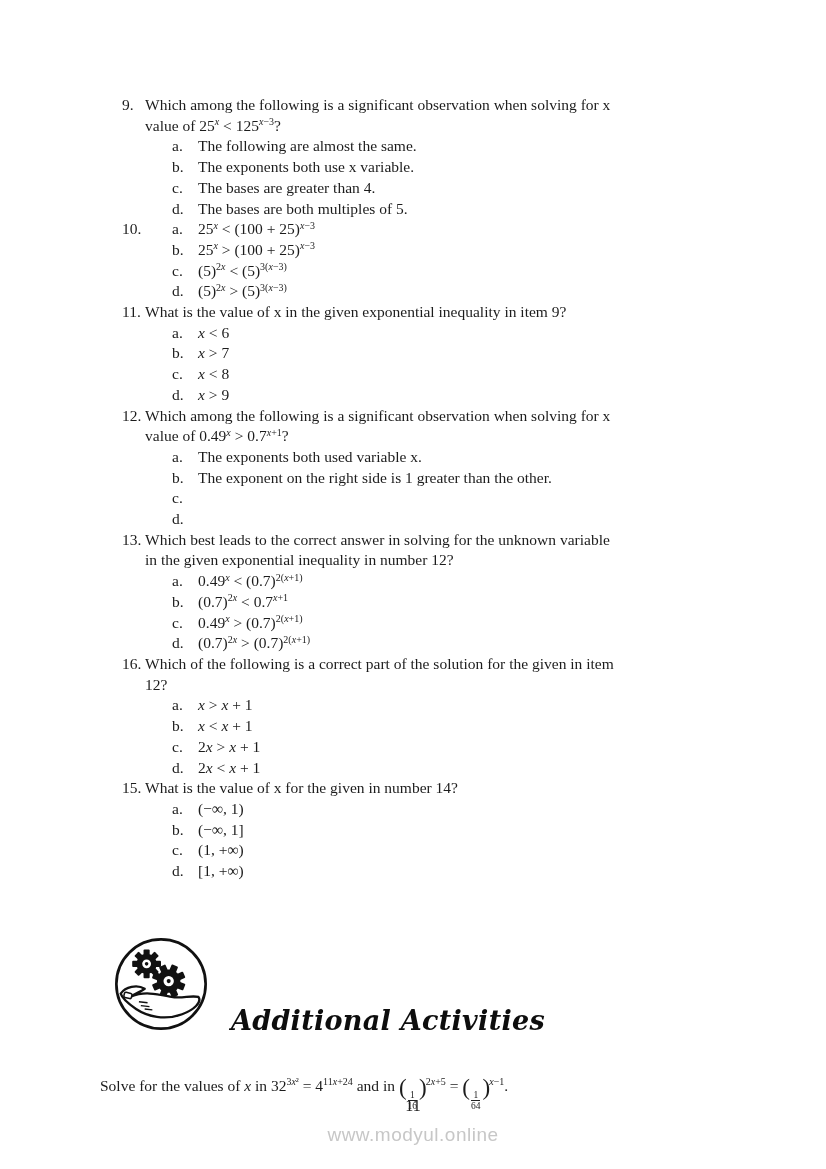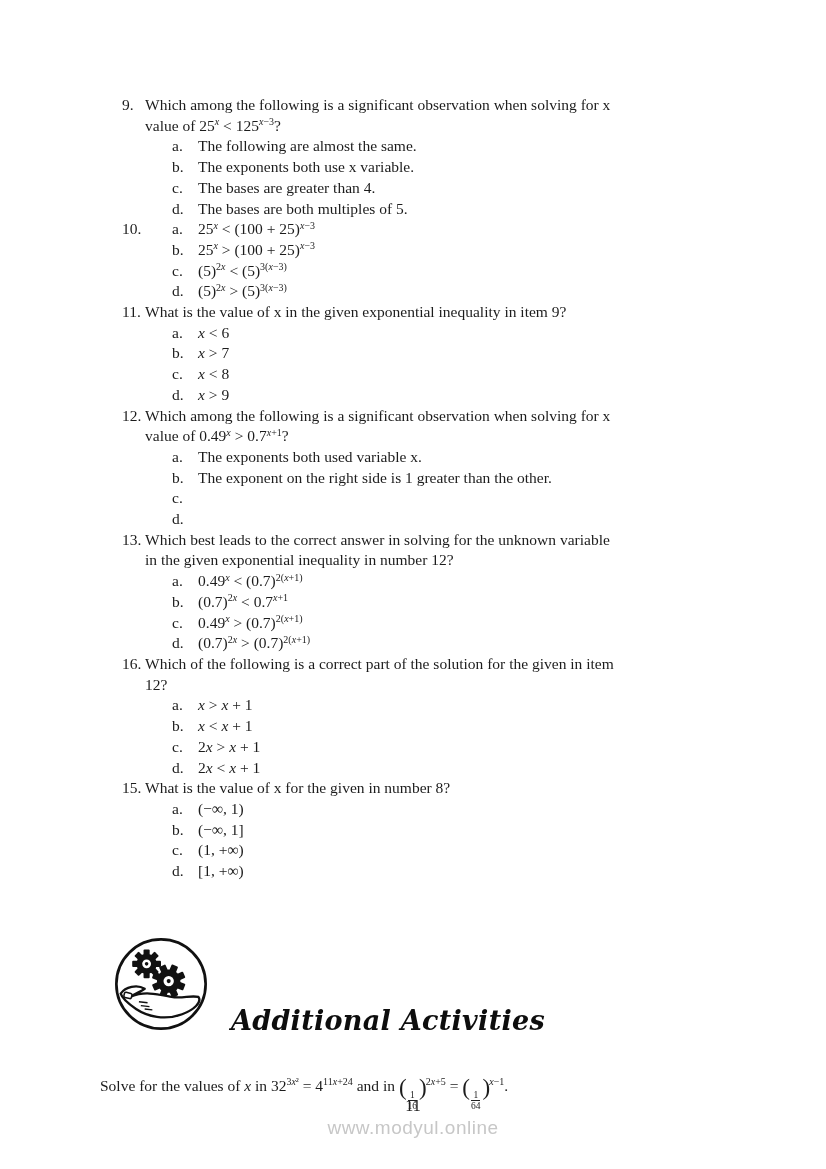--- a/index.html
+++ b/index.html
@@ -28,21 +28,21 @@
   .act-icon { flex:none; width:96px; height:96px; }
   .act-icon svg { display:block; width:96px; height:96px; }
   .act-heading {
     margin:0 0 0 22px; font-family:"DejaVu Serif","Liberation Serif",serif;
     font-weight:bold; font-style:italic; font-size:27px; color:#0d0d0d; letter-spacing:0.3px;
   }
   .prompt { position:absolute; top:1056px; left:100px; width:640px; line-height:28px; }
   .footer { position:absolute; top:1096px; left:0; width:826px; text-align:center; }
   .page-number { font-size:16px; color:#222; }
   .watermark {
-    margin-top:1px; font-family:"Liberation Sans","DejaVu Sans",sans-serif;
+    margin-top:8px; font-family:"Liberation Sans","DejaVu Sans",sans-serif;
     font-size:19px; color:#c7c7c7; letter-spacing:0.5px;
   }
 </style>
 </head>
 <body>
 
 <div class="page">
 
   <div class="questions" id="questions">
   <div class="q">
@@ -206,21 +206,21 @@
     <span class="olabel">d.</span>
     <span class="otext">2<i>x</i> &lt; <i>x</i> + 1</span>
   </div>
 </div>
     </div>
   </div>
 
   <div class="q">
     <span class="qnum">15.</span>
     <div class="qbody">
-      <div class="qtext">What is the value of x for the given in number 8?</div>
+      <div class="qtext">What is the value of x for the given in number 14?</div>
       <div class="opts">
   <div class="opt">
     <span class="olabel">a.</span>
     <span class="otext">(−∞, 1)</span>
   </div>
 
   <div class="opt">
     <span class="olabel">b.</span>
     <span class="otext">(−∞, 1]</span>
   </div>

